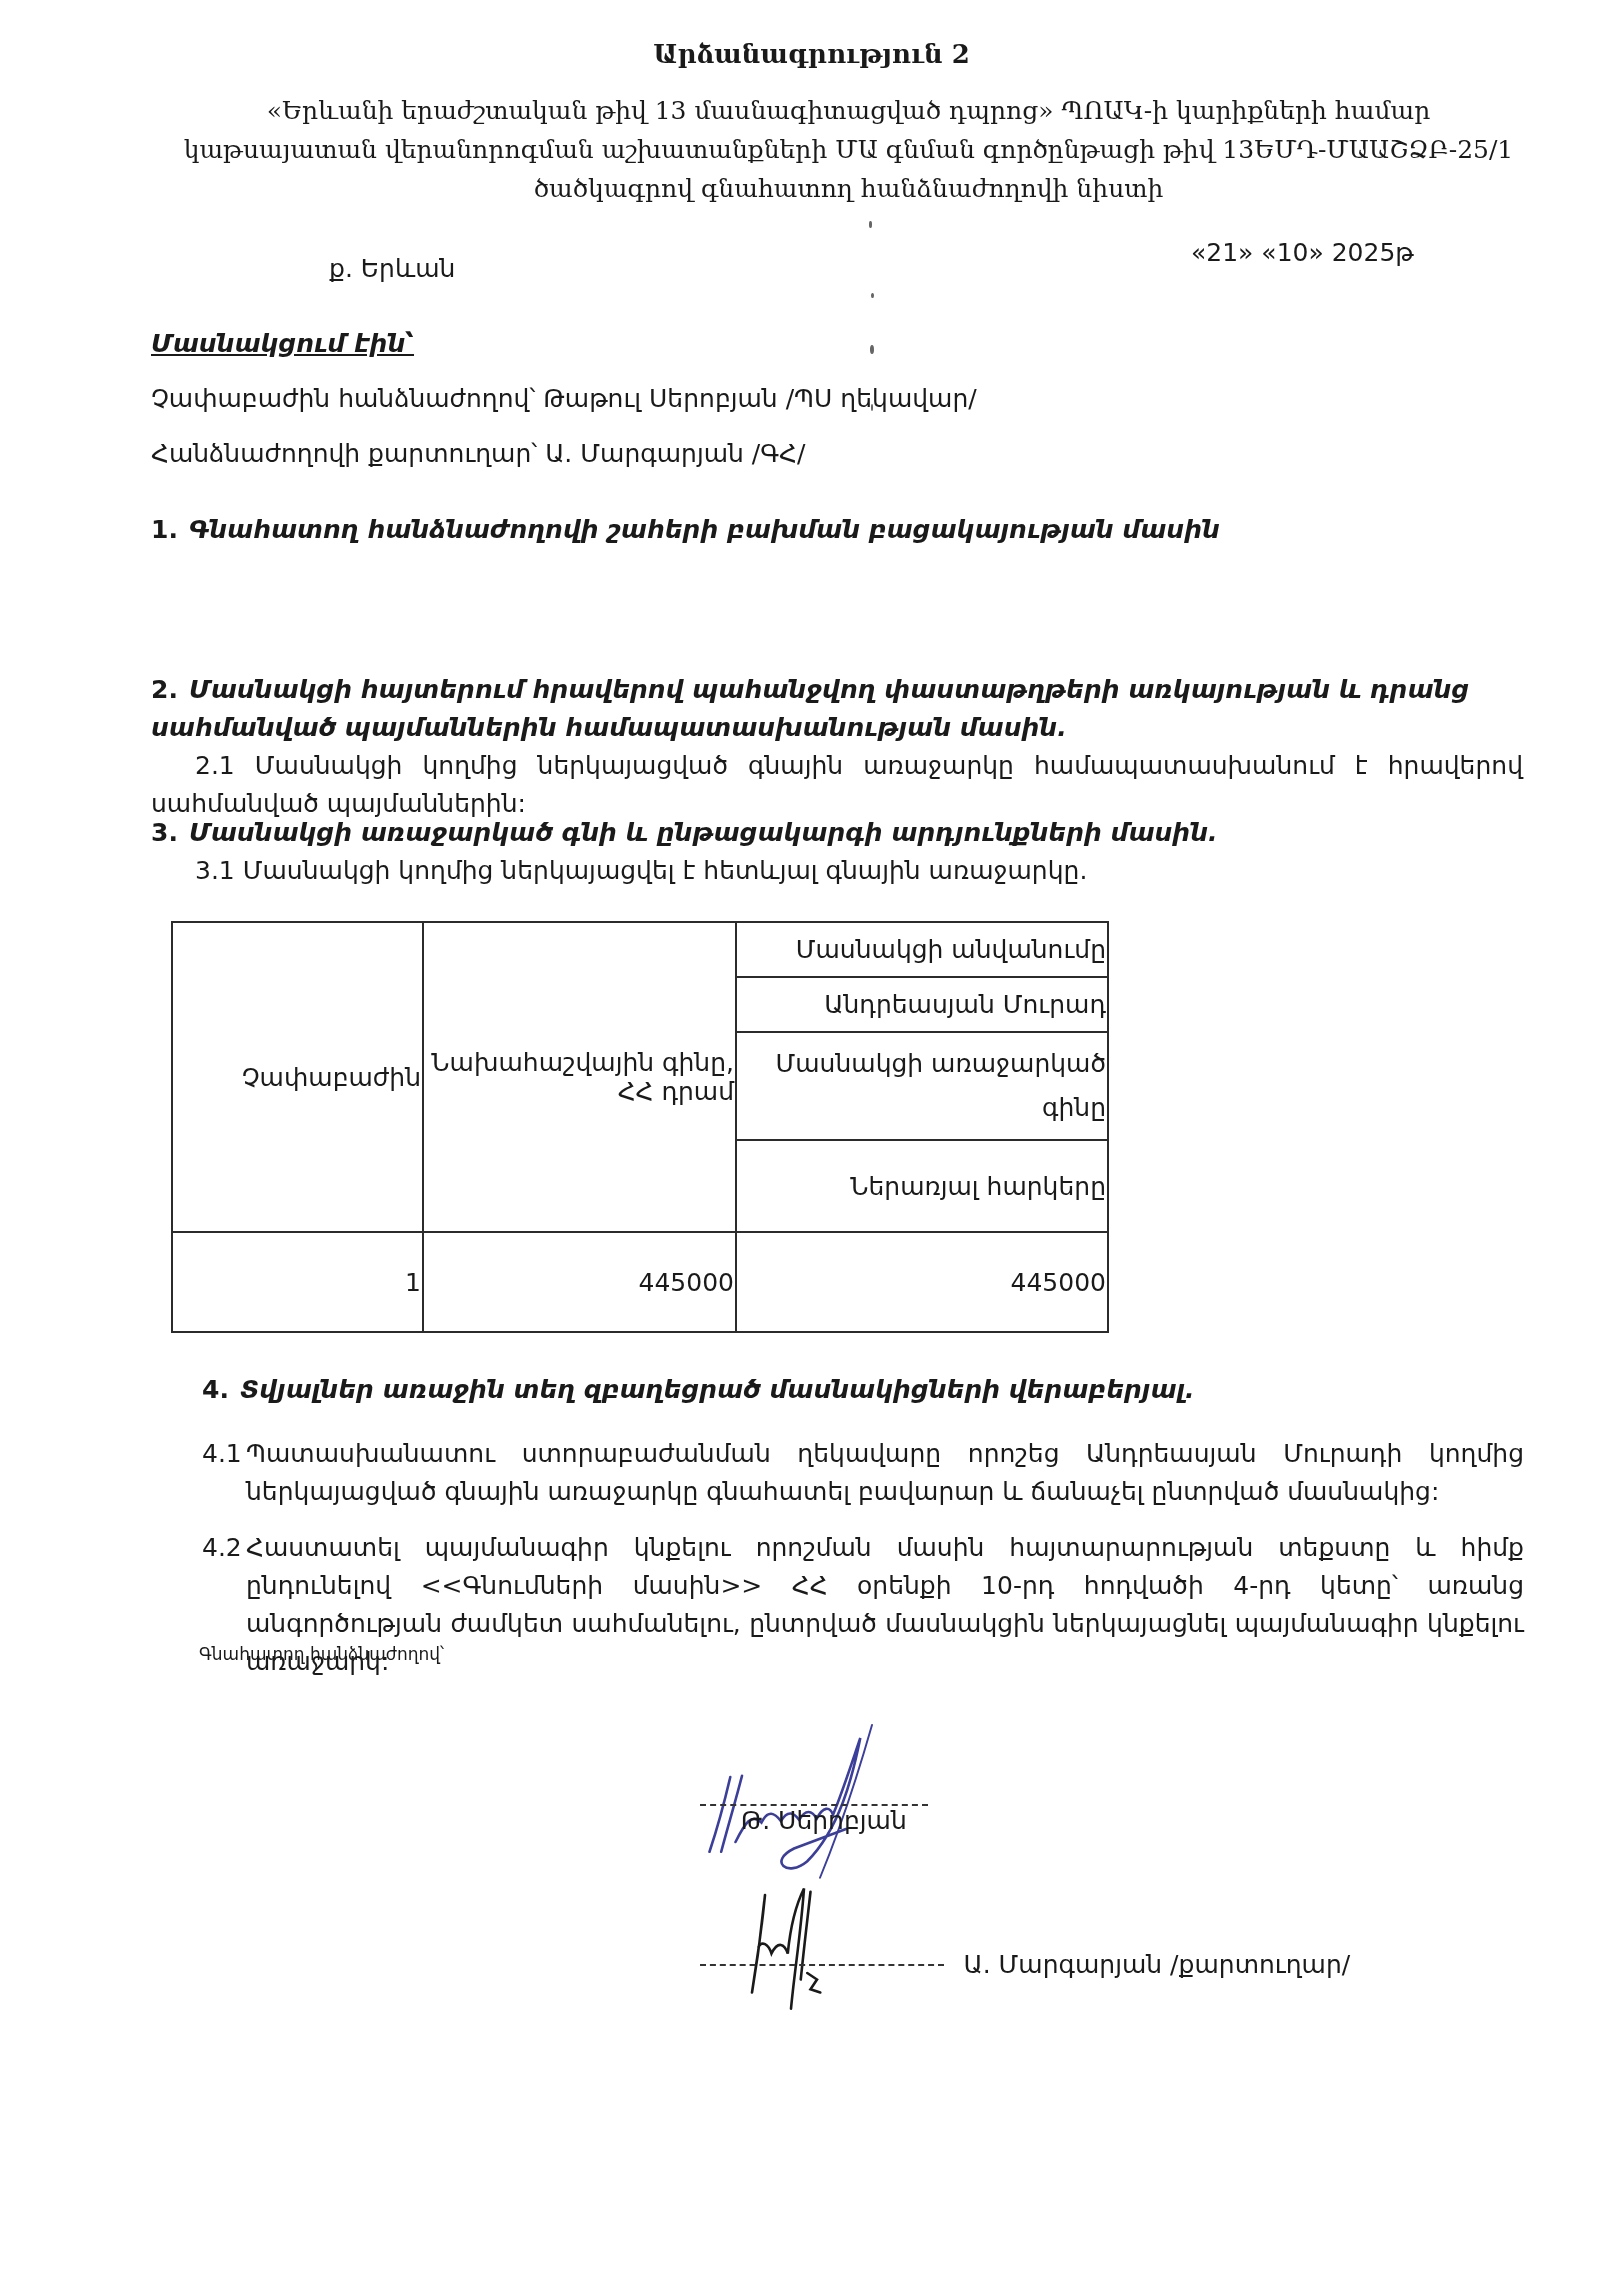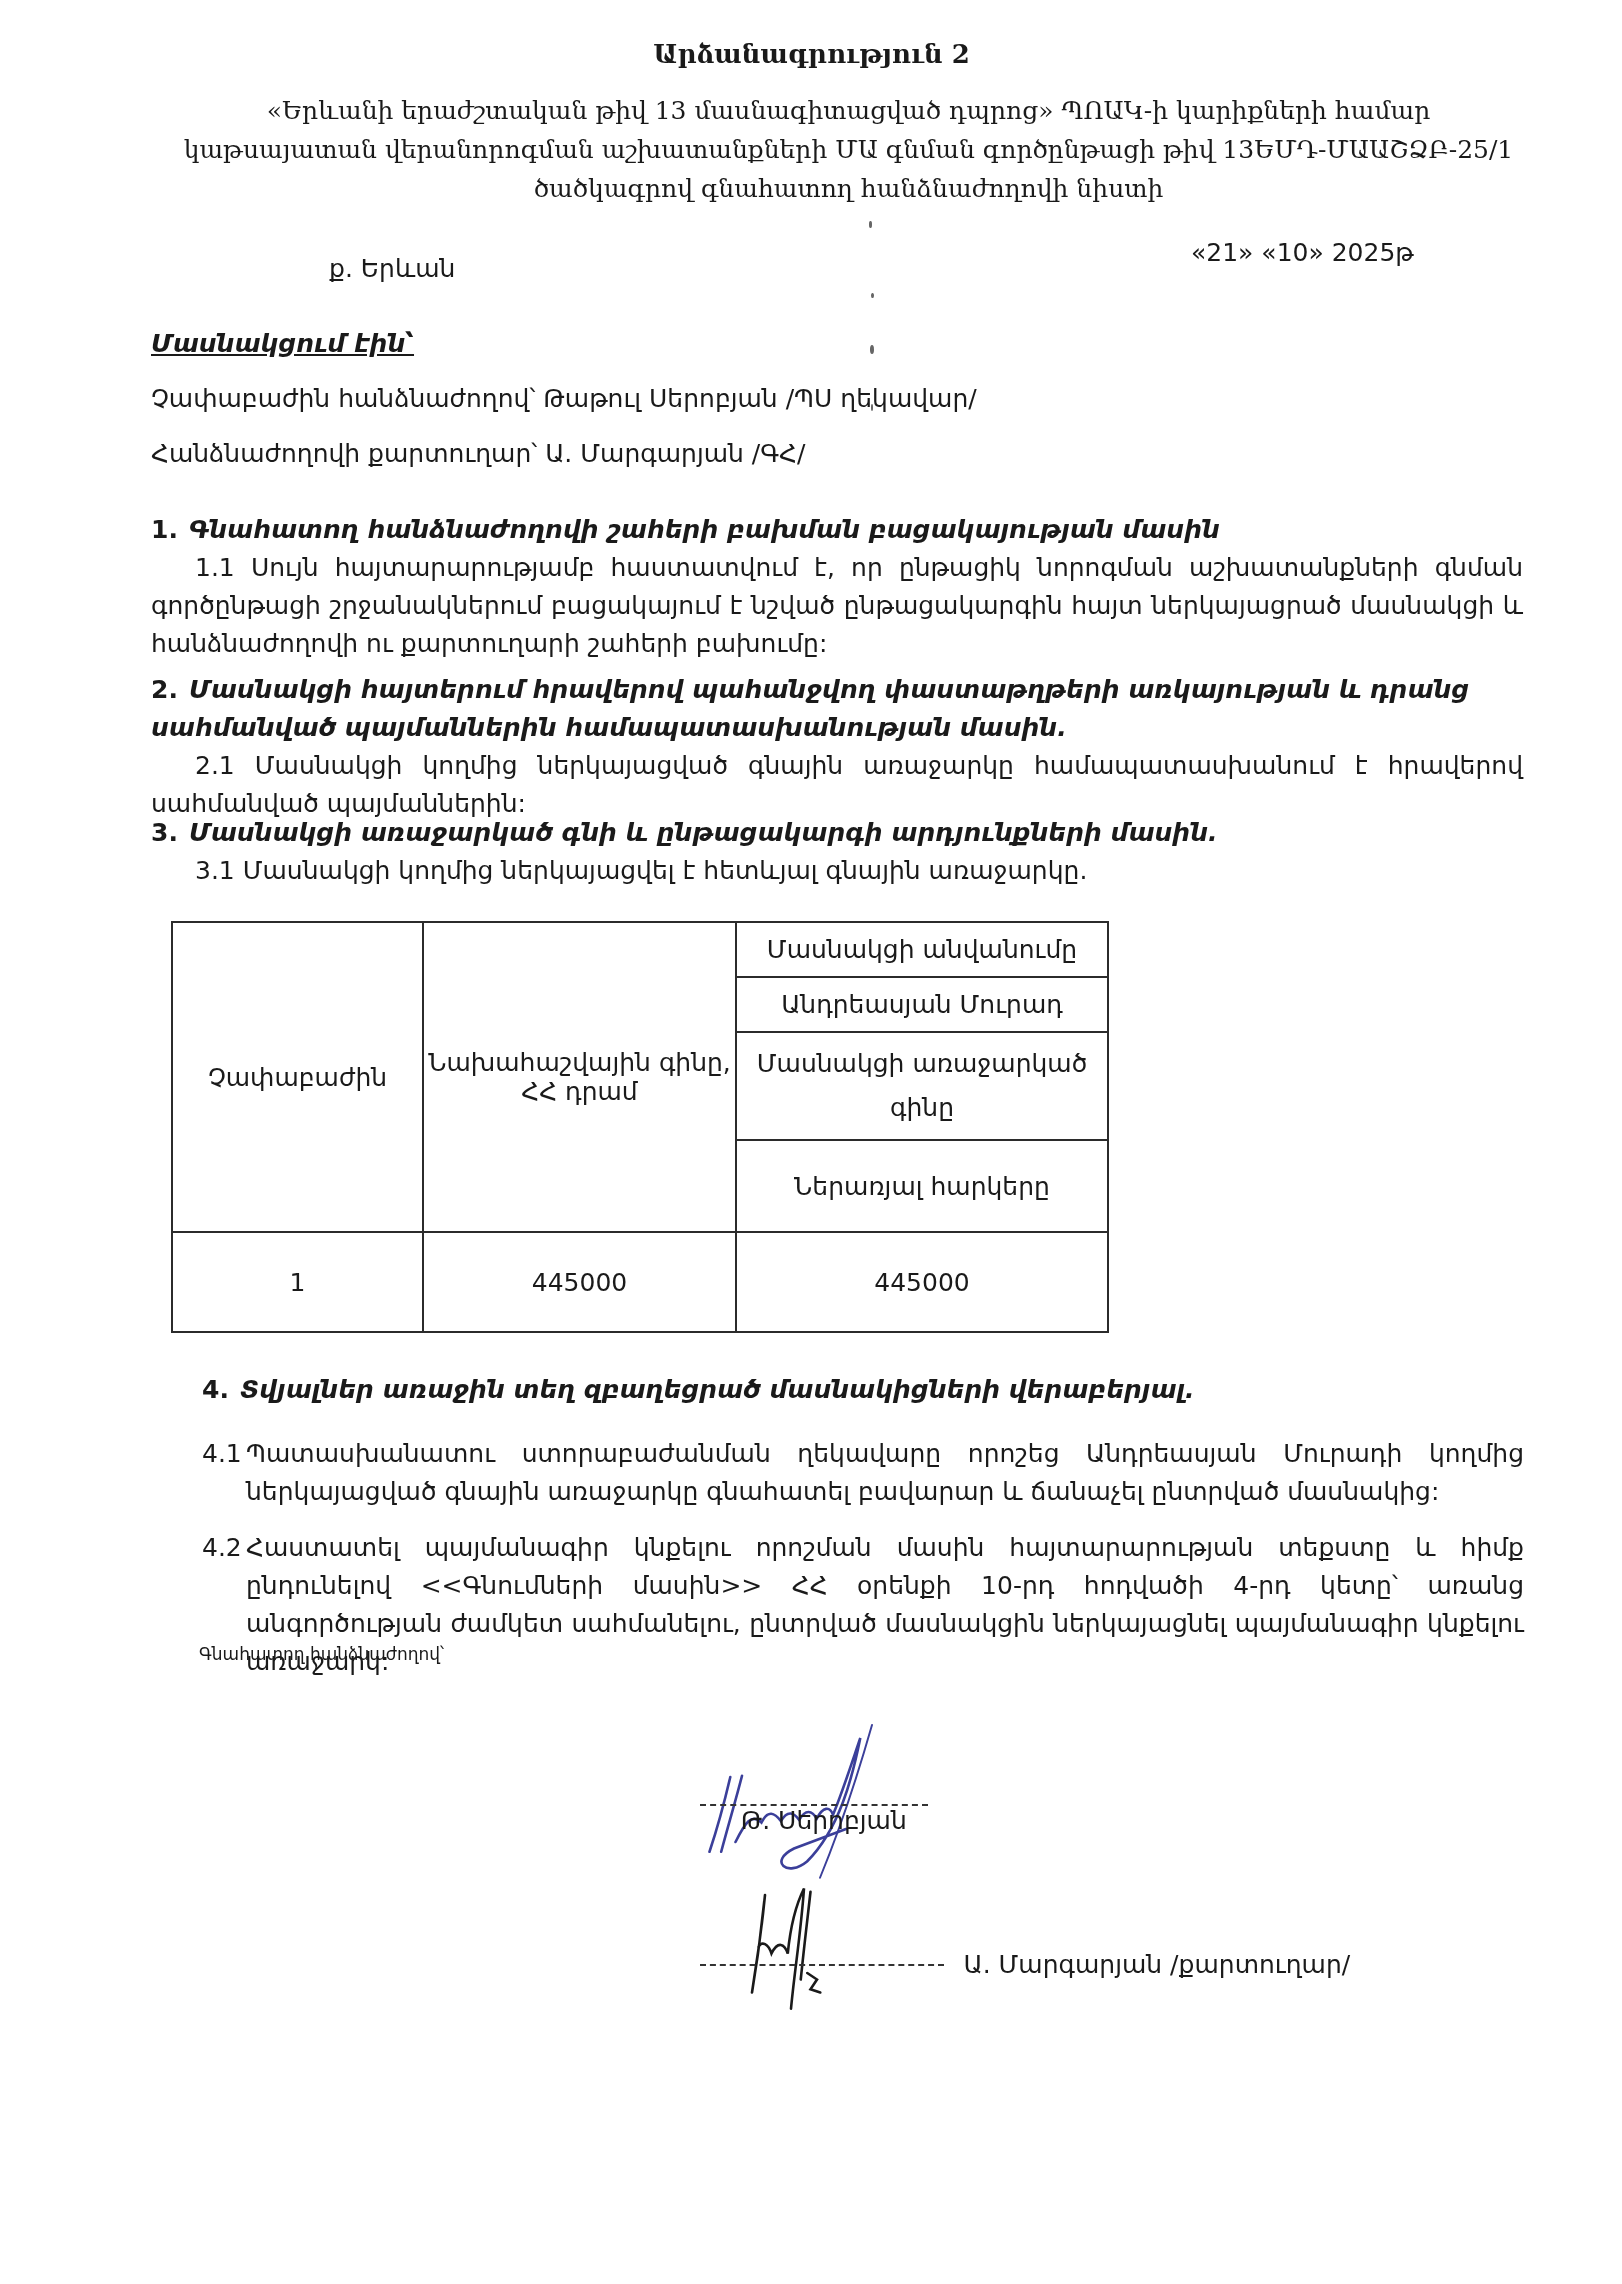--- a/index.html
+++ b/index.html
@@ -40,21 +40,21 @@
     .section .para { text-align: justify; text-indent: 44px; display: block; }
     .s1 { top: 511px; }
     .s2 { top: 671px; }
     .s3 { top: 814px; }
 
     table.offer {
       position: absolute; top: 921px; left: 171px; border-collapse: collapse;
       font-size: 25px;
     }
     table.offer td {
-      border: 2px solid #2b2b2b; text-align: center; vertical-align: middle;
+      border: 2px solid #2b2b2b; text-align: right; vertical-align: middle;
     }
     .col1 { width: 247px; }
     .col2 { width: 309px; }
     .col3 { width: 368px; }
     .h-name { height: 51px; }
     .h-bidder { height: 51px; }
     .h-price { height: 104px; line-height: 44px; border-radius: 24px; }
     .h-vat { height: 88px; }
     .data-row td { height: 96px; }
 
@@ -91,21 +91,20 @@
 
   <div class="city">ք. Երևան</div>
   <div class="date">«21» «10» 2025թ</div>
 
   <div class="participants-label">Մասնակցում էին՝</div>
   <div class="participant-line p1">Չափաբաժին հանձնաժողով՝  Թաթուլ Սերոբյան /ՊՍ ղեկավար/</div>
   <div class="participant-line p2">Հանձնաժողովի քարտուղար՝ Ա. Մարգարյան /ԳՀ/</div>
 
   <div class="section s1">
     <span class="heading"><span class="num">1.</span><span>Գնահատող հանձնաժողովի շահերի բախման բացակայության մասին</span></span>
-    <span class="para">1.1 Սույն հայտարարությամբ հաստատվում է, որ ընթացիկ նորոգման աշխատանքների գնման գործընթացի շրջանակներում բացակայում է նշված ընթացակարգին հայտ ներկայացրած մասնակցի և հանձնաժողովի ու քարտուղարի շահերի բախումը:</span>
   </div>
 
   <div class="section s2">
     <span class="heading"><span class="num">2.</span><span>Մասնակցի հայտերում հրավերով պահանջվող փաստաթղթերի առկայության և դրանց սահմանված պայմաններին համապատասխանության մասին.</span></span>
     <span class="para">2.1 Մասնակցի կողմից ներկայացված գնային առաջարկը համապատասխանում է հրավերով սահմանված պայմաններին:</span>
   </div>
 
   <div class="section s3">
     <span class="heading"><span class="num">3.</span><span>Մասնակցի առաջարկած գնի և ընթացակարգի արդյունքների մասին.</span></span>
     <span class="para">3.1 Մասնակցի կողմից ներկայացվել է հետևյալ գնային առաջարկը.</span>

